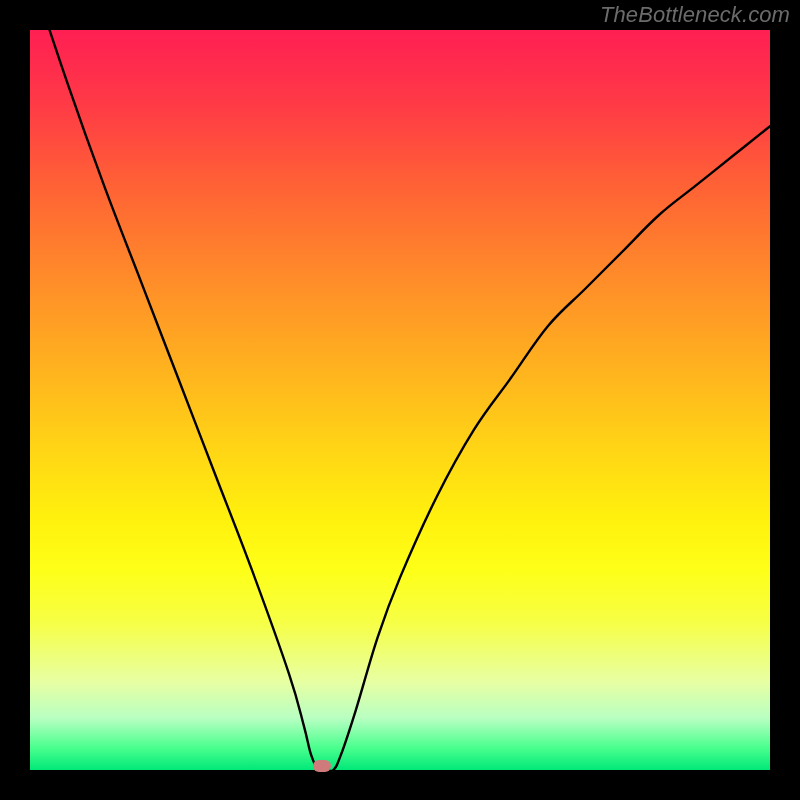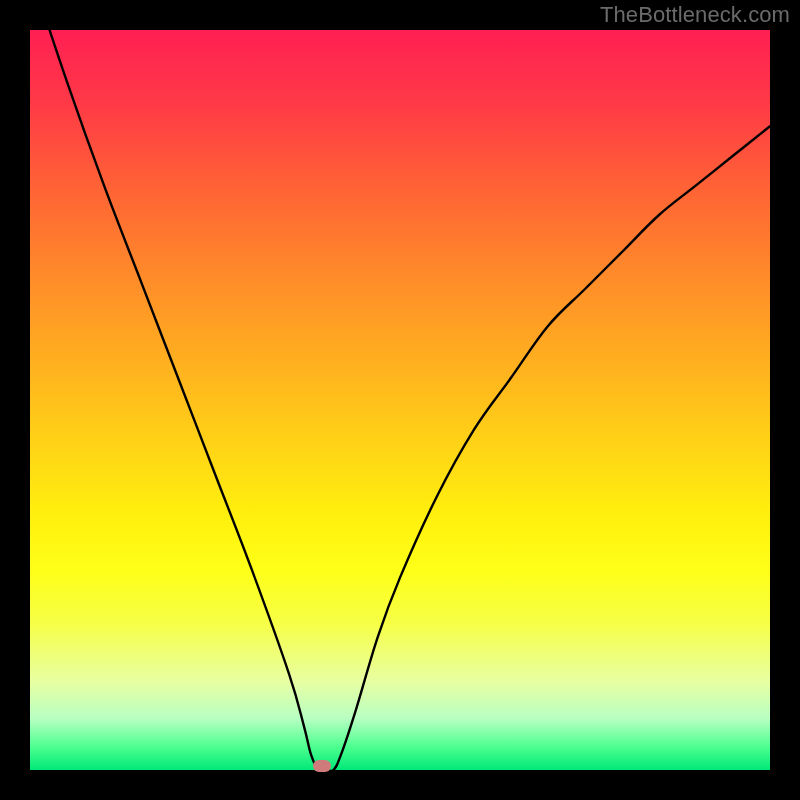--- a/index.html
+++ b/index.html
@@ -9,20 +9,21 @@
     height: 800px;
     background: #000;
     font-family: Arial, Helvetica, sans-serif;
     overflow: hidden;
   }
   .frame {
     position: relative;
     width: 800px;
     height: 650px;
     background: #000;
+    font-style: italic;
   }
   .watermark {
     position: absolute;
     top: 2px;
     right: 10px;
     color: #6b6b6b;
     font-size: 22px;
     letter-spacing: 0.1px;
     font-weight: 400;
     z-index: 10;

